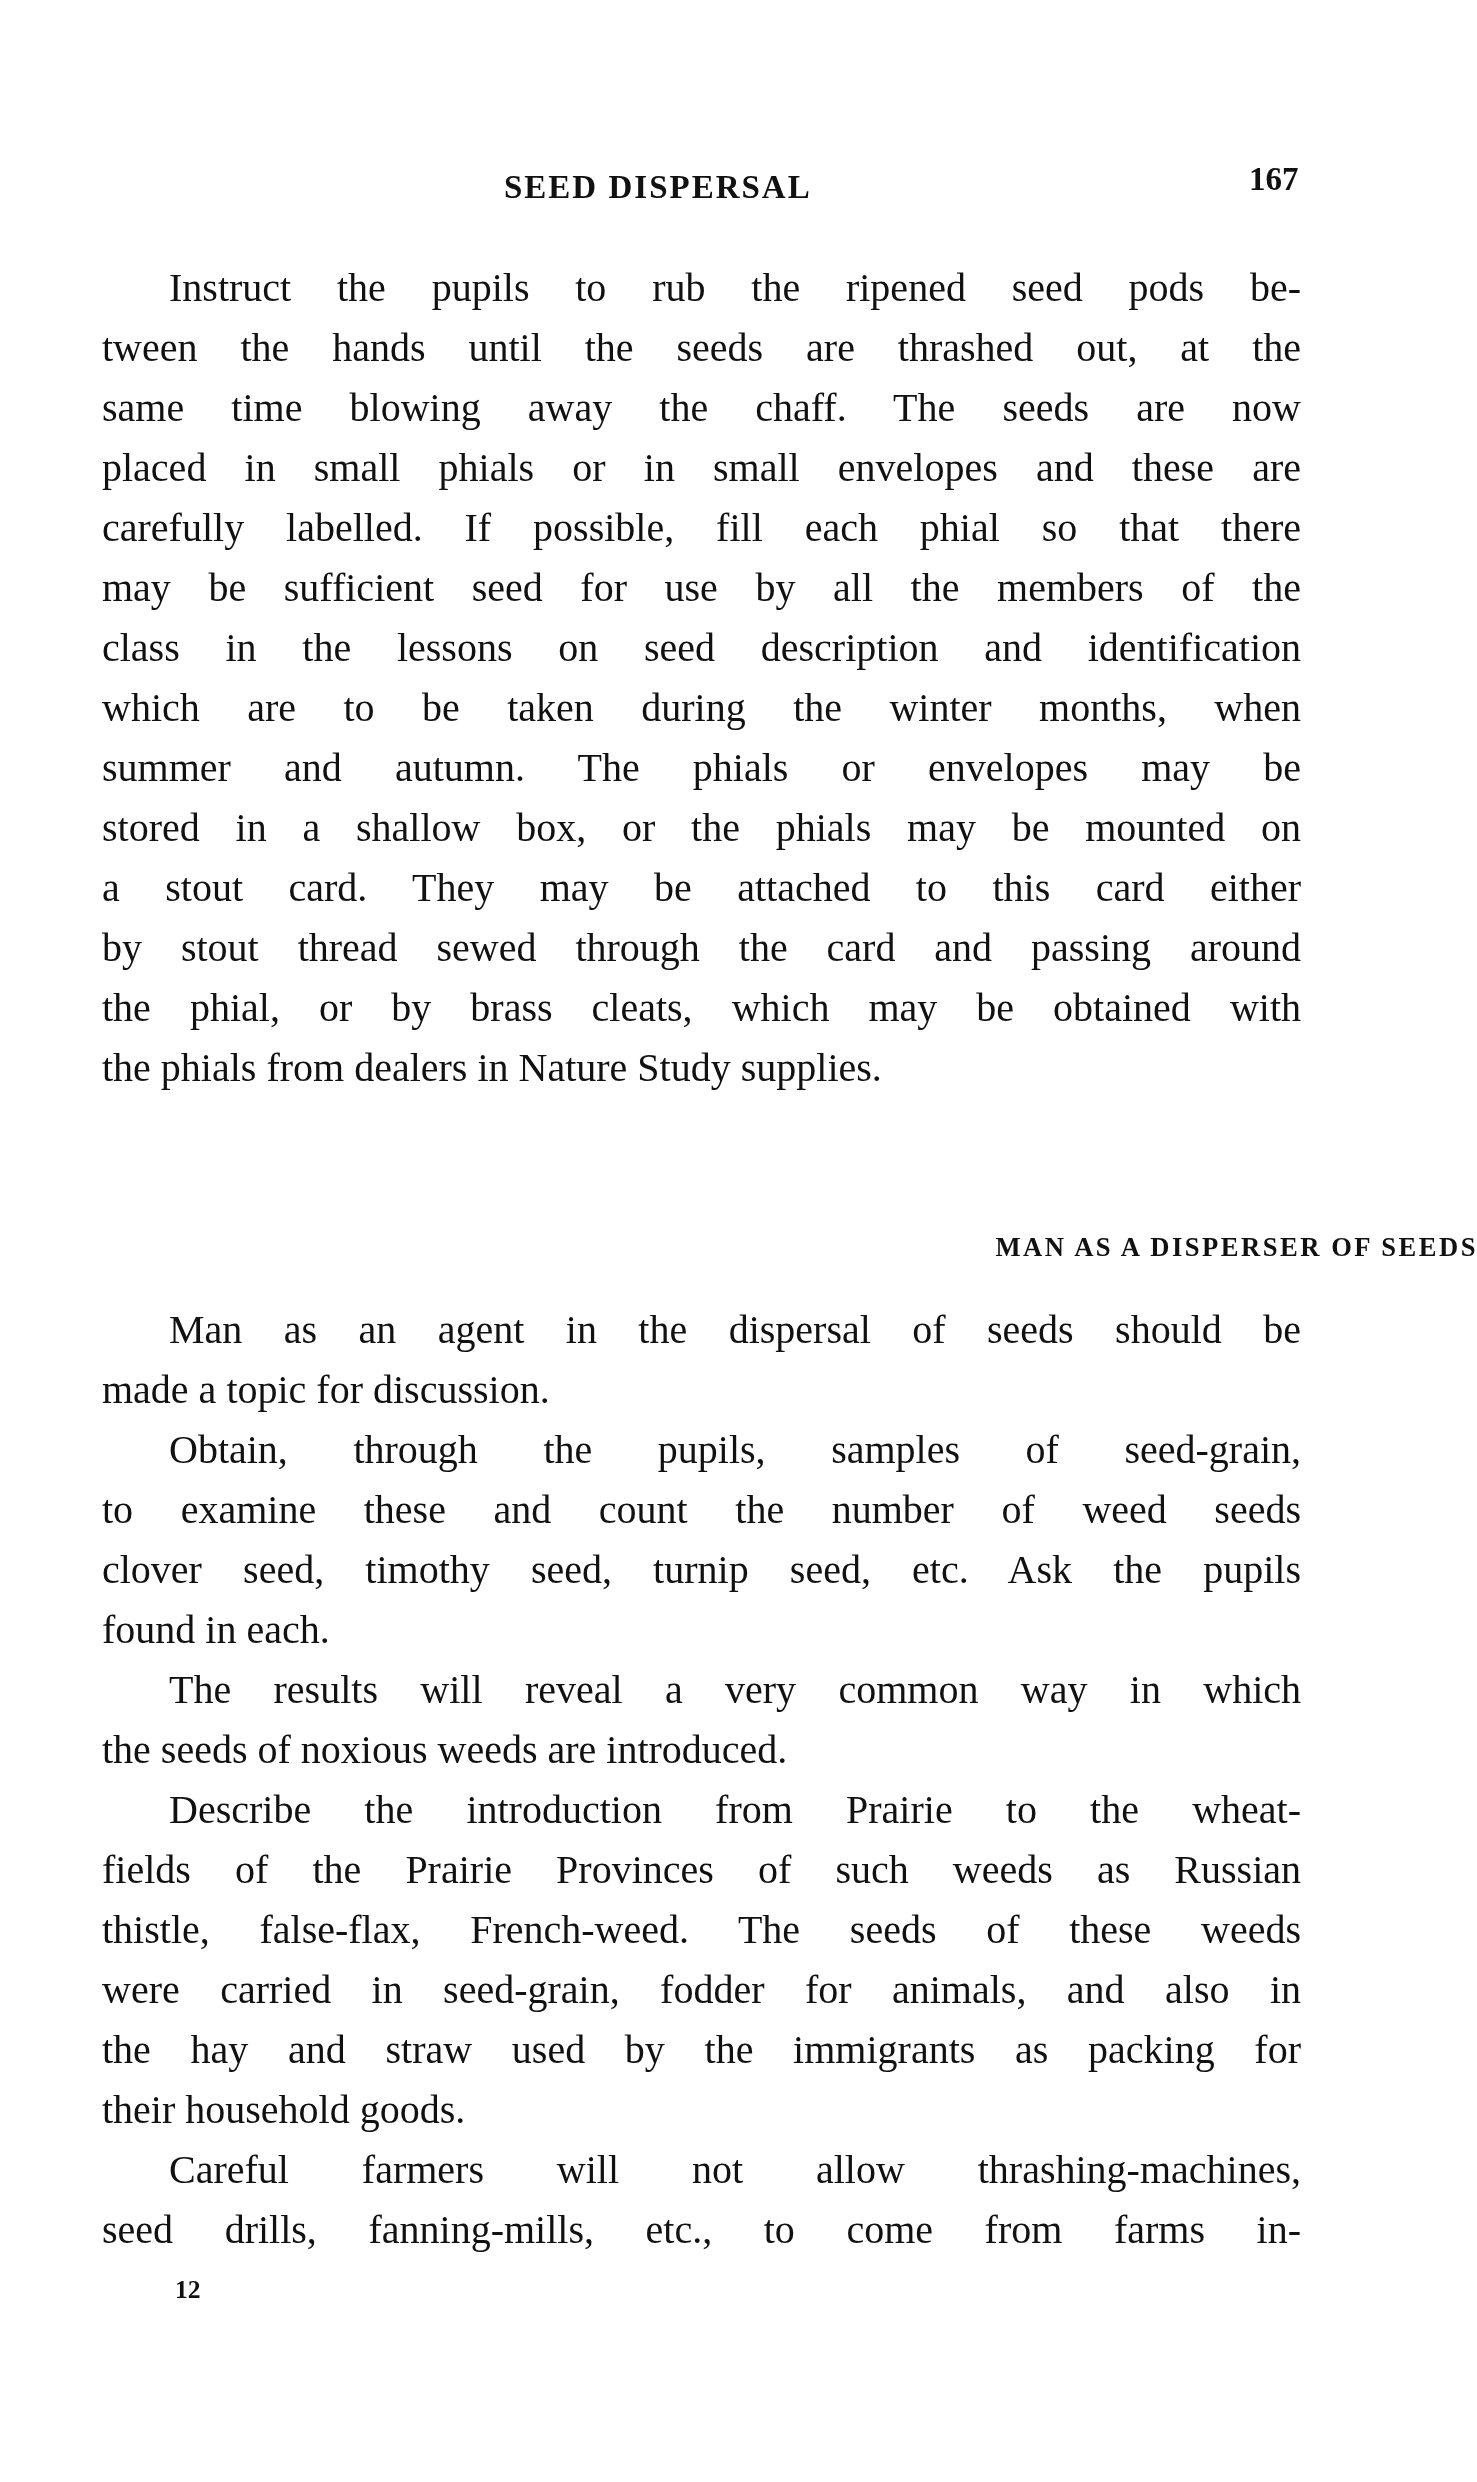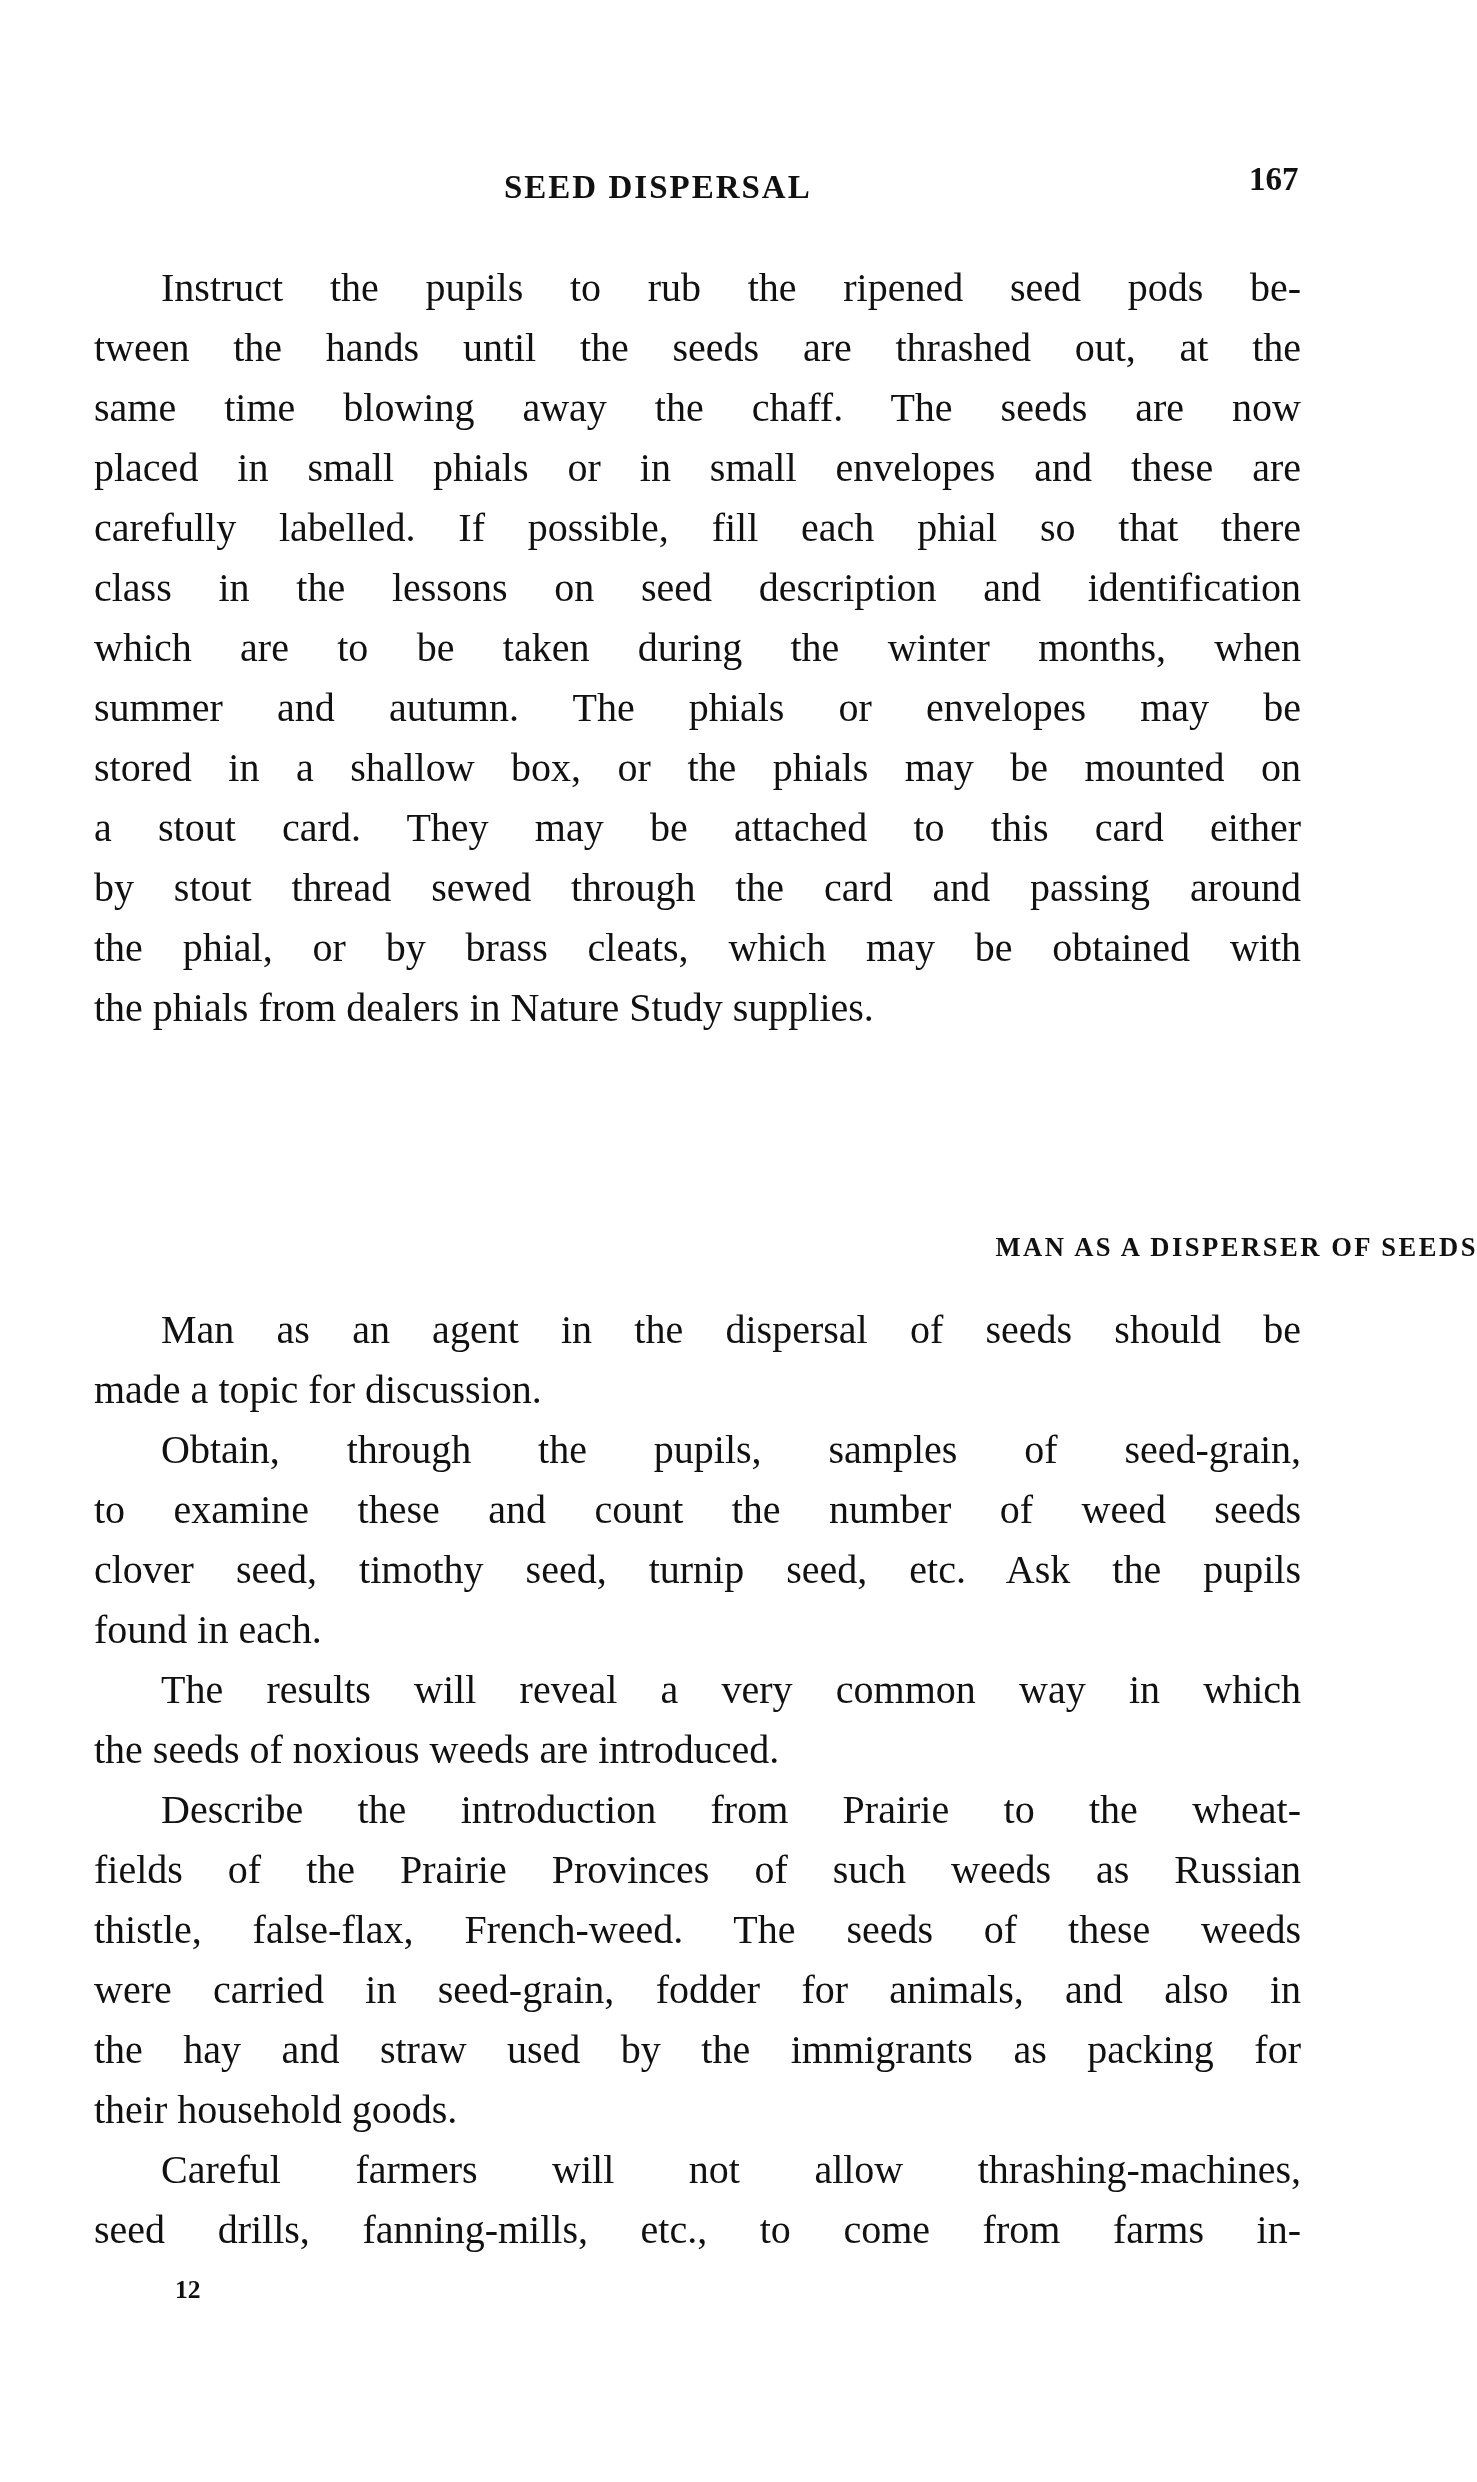--- a/index.html
+++ b/index.html
@@ -15,21 +15,21 @@
     font-size: 33px; letter-spacing: 2px; line-height: 39px;
   }
   .folio {
     position: absolute; left: 1249px; top: 0; font-weight: bold;
     font-size: 33px; line-height: 39px;
   }
   .block { position: absolute; left: 94px; width: 1207px; }
   .line {
     display: block; height: 60px; line-height: 60px;
     font-size: 40px; white-space: nowrap;
-    text-align: justify; text-align-last: justify;
+    text-align: justify; text-align-last: justify; margin-left: 8px;
   }
   .line.last { text-align-last: left; }
   .line.indent { padding-left: 67px; }
   .section-heading {
     position: absolute; left: 0; width: 1478px; top: 1231px;
     text-align: right; font-size: 26.6px; font-weight: bold; letter-spacing: 2.5px;
     line-height: 33px;
   }
   .signature {
     position: absolute; left: 175px; top: 2277px; font-size: 25.6px;
@@ -43,20 +43,21 @@
   <span class="running-title">SEED DISPERSAL</span>
   <span class="folio">167</span>
 </div>
 
 <div class="block" style="top:258px;">
   <span class="line indent">Instruct the pupils to rub the ripened seed pods be-</span>
   <span class="line">tween the hands until the seeds are thrashed out, at the</span>
   <span class="line">same time blowing away the chaff.  The seeds are now</span>
   <span class="line">placed in small phials or in small envelopes and these are</span>
   <span class="line">carefully labelled.  If possible, fill each phial so that there</span>
+  <span class="line">may be sufficient seed for use by all the members of the</span>
   <span class="line">class in the lessons on seed description and identification</span>
   <span class="line">which are to be taken during the winter months, when</span>
   <span class="line">summer and autumn.  The phials or envelopes may be</span>
   <span class="line">stored in a shallow box, or the phials may be mounted on</span>
   <span class="line">a stout card.  They may be attached to this card either</span>
   <span class="line">by stout thread sewed through the card and passing around</span>
   <span class="line">the phial, or by brass cleats, which may be obtained with</span>
   <span class="line last">the phials from dealers in Nature Study supplies.</span>
 </div>
 

